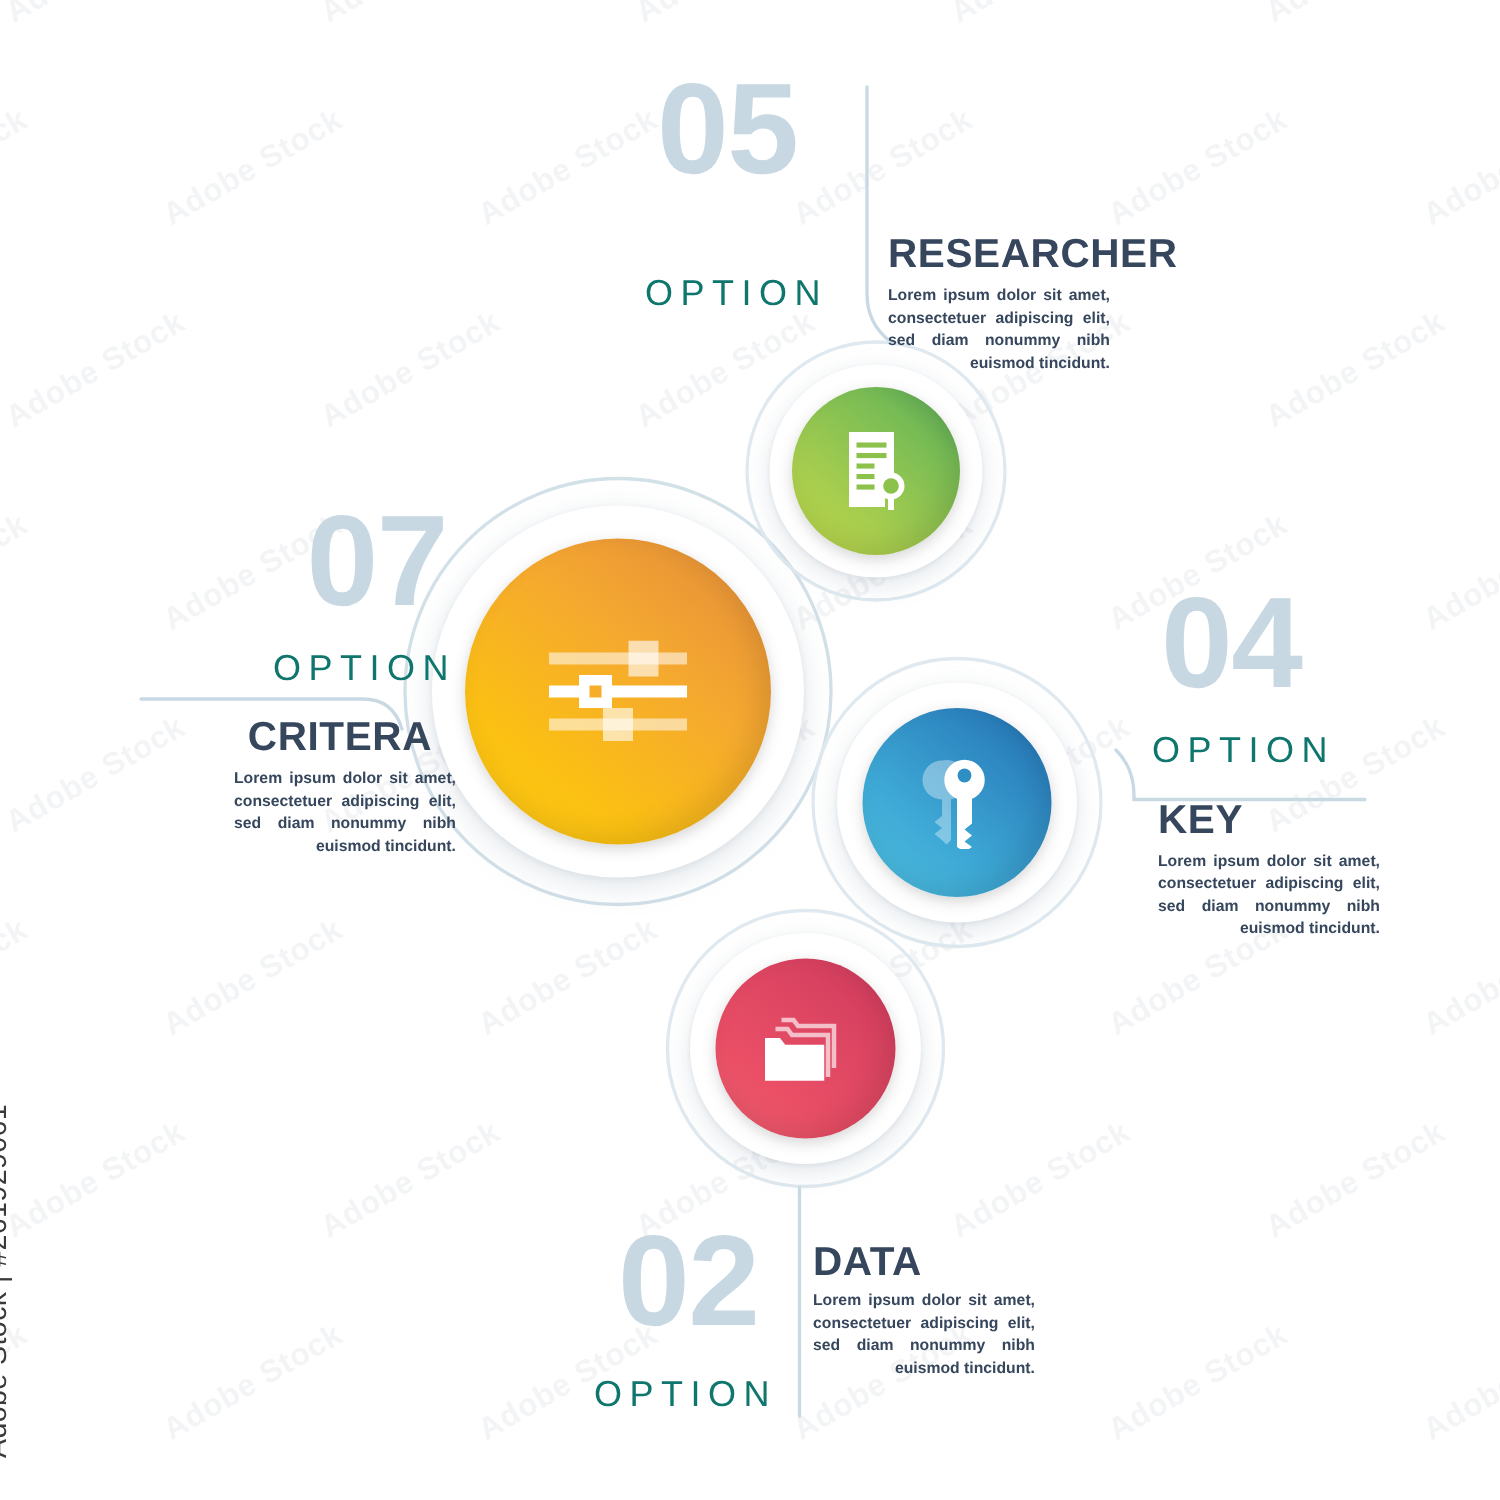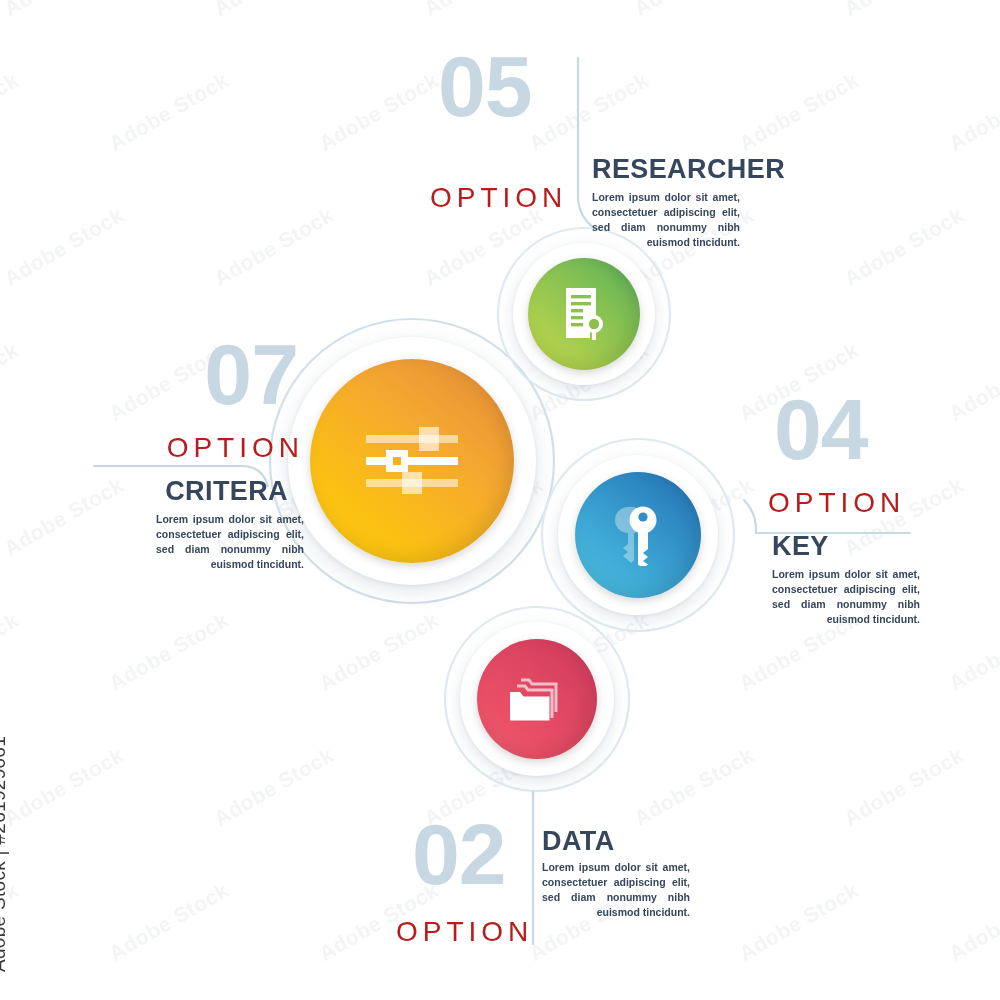--- a/index.html
+++ b/index.html
@@ -122,23 +122,23 @@
     font-family: "Liberation Sans", sans-serif;
     font-weight: 700;
     font-size: 86px;
     line-height: 0.86;
     color: #c7d8e2;
     letter-spacing: -1px;
   }
   .optword {
     font-family: "Liberation Sans", sans-serif;
     font-weight: 400;
-    font-size: 28px;
+    font-size: 24px;
     letter-spacing: 5px;
-    color: #b91c1c;
+    color: #0f766e;
     line-height: 1;
   }
   .headline {
     font-family: "Liberation Sans", sans-serif;
     font-weight: 700;
     font-size: 27px;
     letter-spacing: 0.4px;
     color: #36465c;
     line-height: 1;
   }

